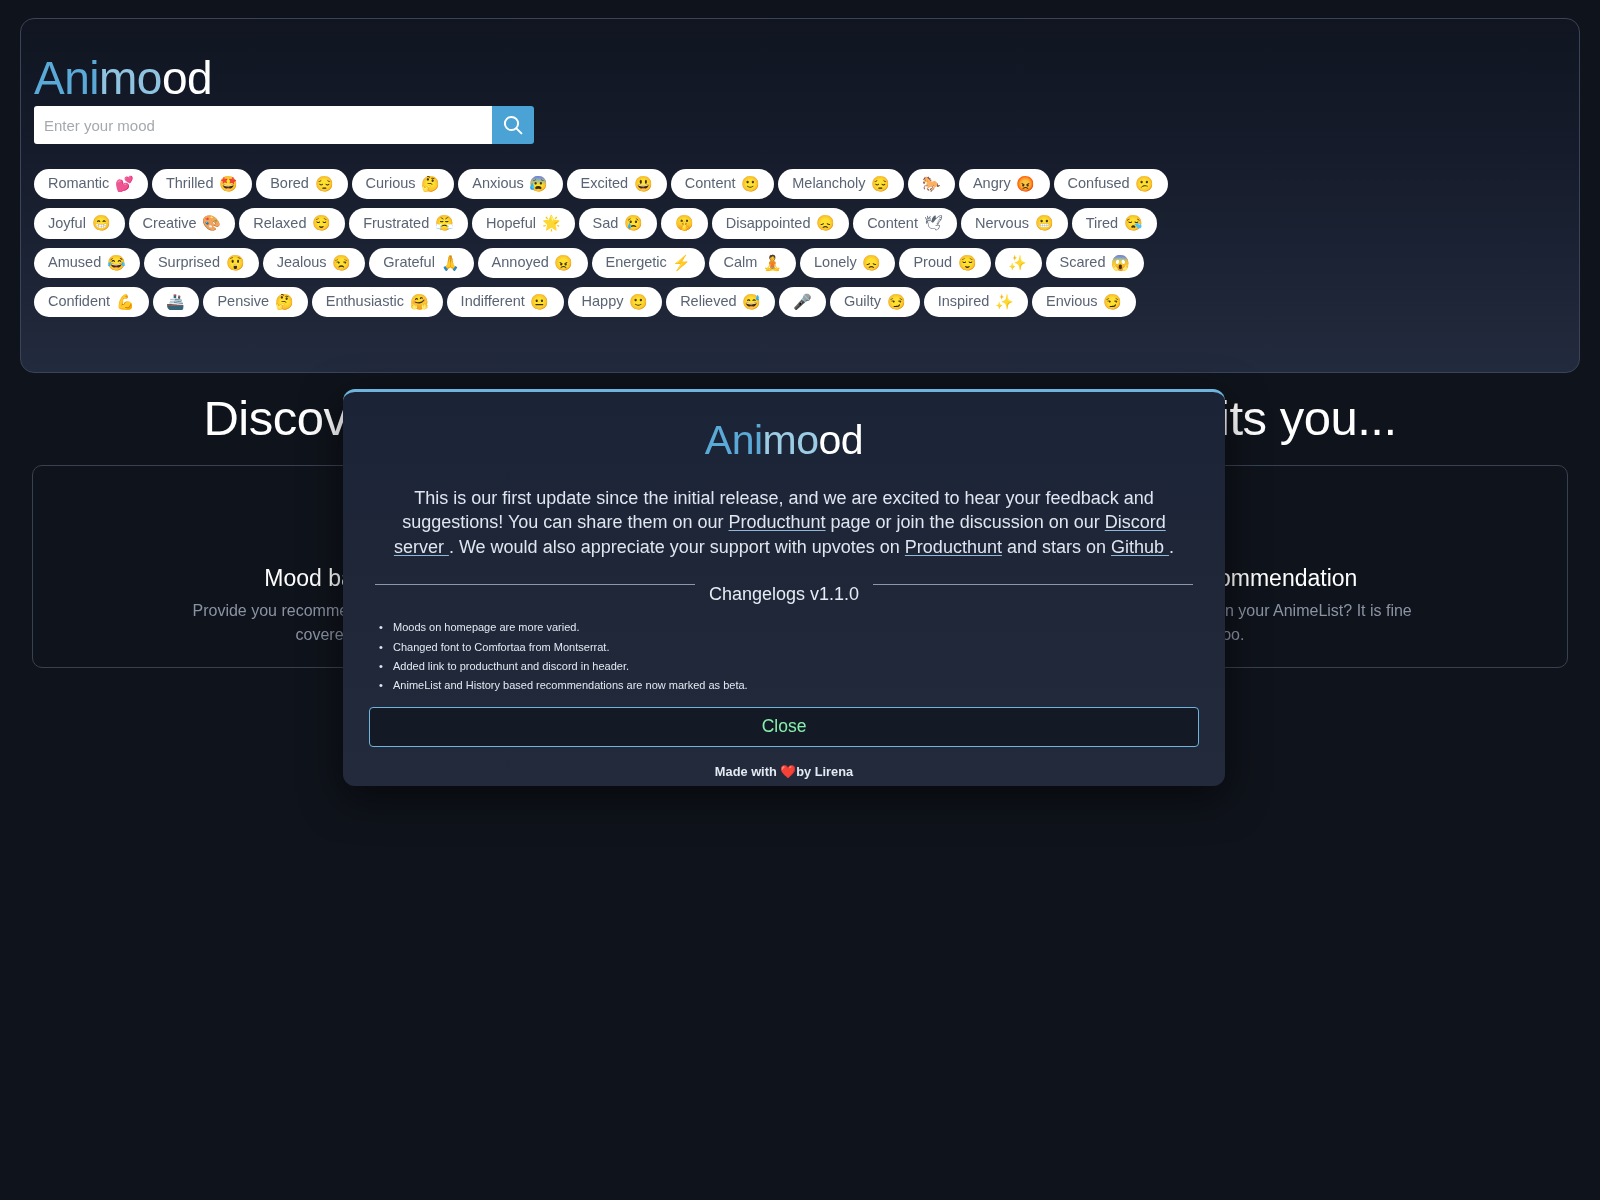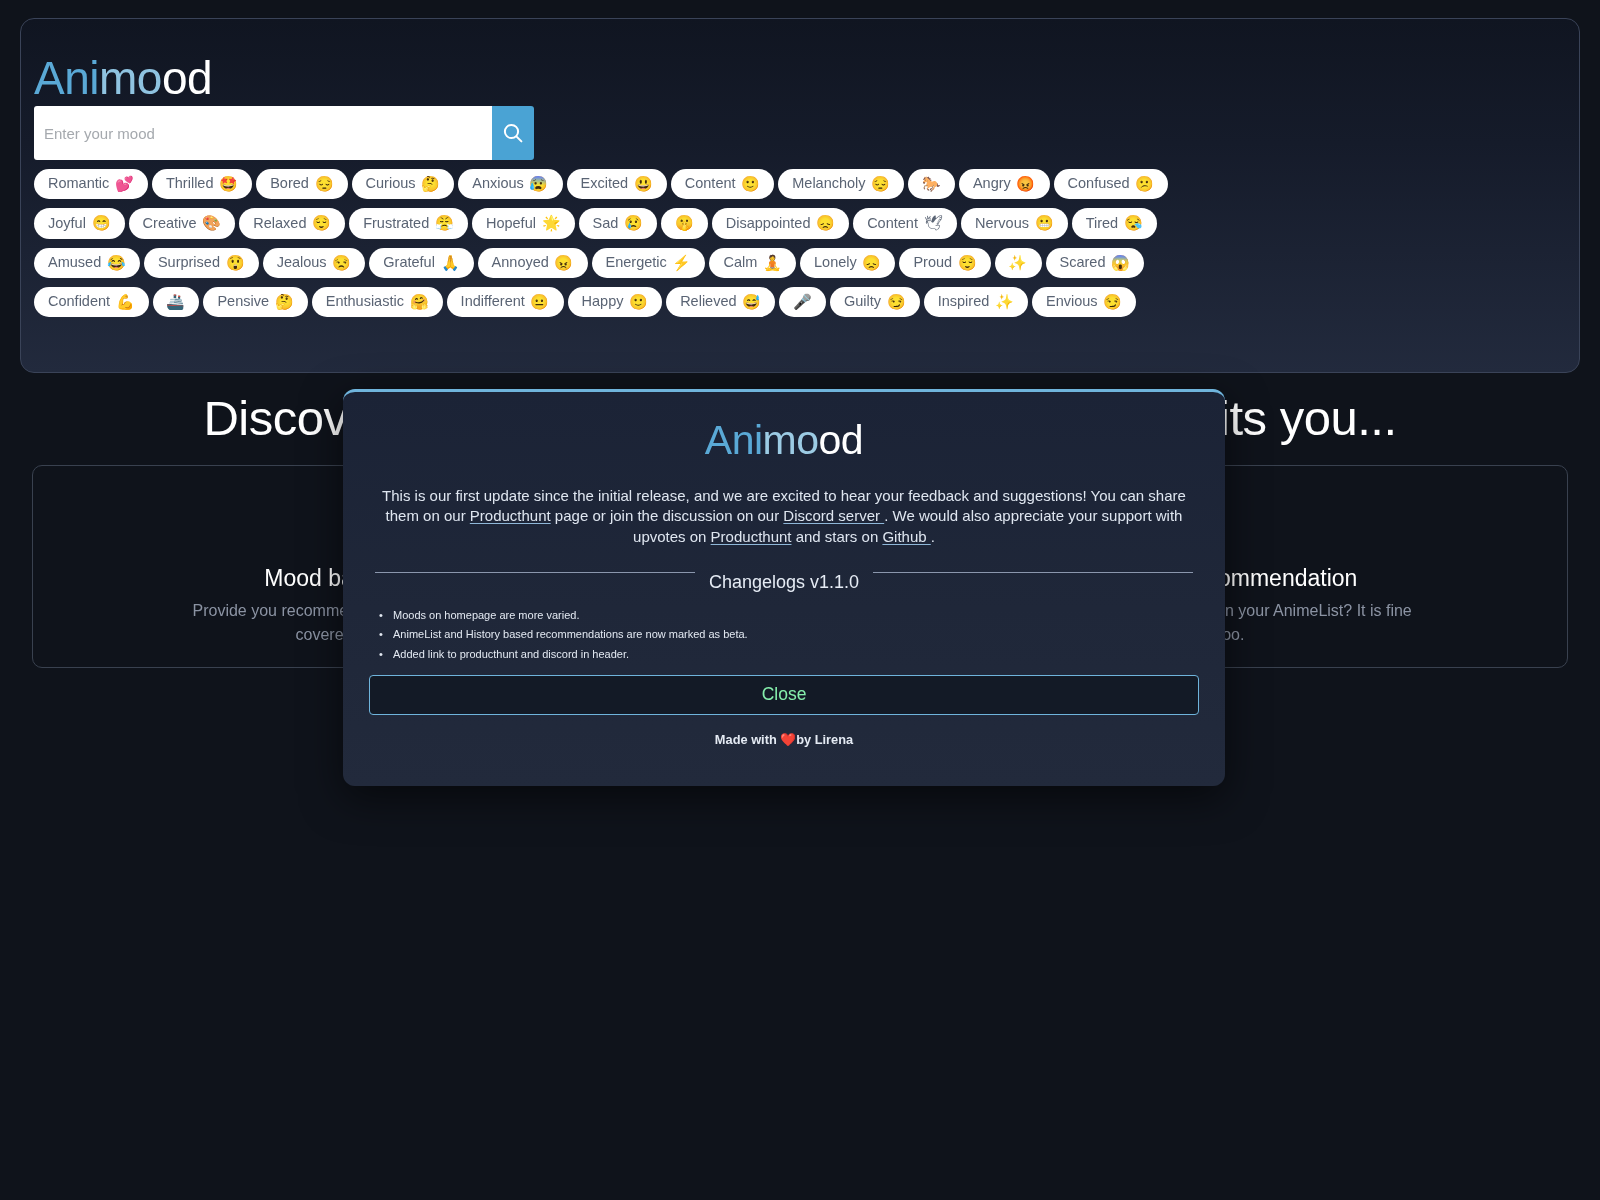--- a/index.html
+++ b/index.html
@@ -42,21 +42,21 @@
   .brand .b1 { color: #5aa9d6; }
   .brand .b2 { color: #8fc3e0; }
   .brand .b3 { color: #ffffff; }
 
   .search-row {
     position: absolute;
     left: 13px;
     top: 87px;
     display: flex;
     width: 500px;
-    height: 54px;
+    height: 38px;
   }
   .search-input {
     flex: 1;
     border: none;
     outline: none;
     background: #ffffff;
     color: #333;
     font-family: "Liberation Sans", sans-serif;
     font-size: 15px;
     padding: 0 10px;
@@ -180,21 +180,21 @@
     margin-top: 25px;
     letter-spacing: -0.5px;
     white-space: nowrap;
   }
   .modal-brand .b1 { color: #5aa9d6; }
   .modal-brand .b2 { color: #9ccbe4; }
   .modal-brand .b3 { color: #ffffff; }
 
   .modal-desc {
     margin-top: 22px;
-    font-size: 15px;
+    font-size: 18px;
     line-height: 1.36;
     color: #dfe6f0;
     text-align: center;
     padding: 0 9px;
   }
   .modal-desc a {
     color: #dfe6f0;
     text-decoration: underline;
     text-underline-offset: 2px;
     text-decoration-color: #8fb7d8;
@@ -497,22 +497,23 @@
   </div>
 
   <div class="divider-row">
     <span class="line"></span>
     <span class="divider-label">Changelogs v1.1.0</span>
     <span class="line"></span>
   </div>
 
   <ul class="changelog-list">
       <li>Moods on homepage are more varied.</li>
+      <li>Changed font to Comfortaa from Montserrat.</li>
+      <li>Added link to producthunt and discord in header.</li>
       <li>AnimeList and History based recommendations are now marked as beta.</li>
-      <li>Added link to producthunt and discord in header.</li>
     </ul>
 
   <button class="close-btn">Close</button>
 
   <div class="made-with">
     <span>Made with </span><span>❤️</span><span>by Lirena</span>
   </div>
 </div>
 
 </body></html>

